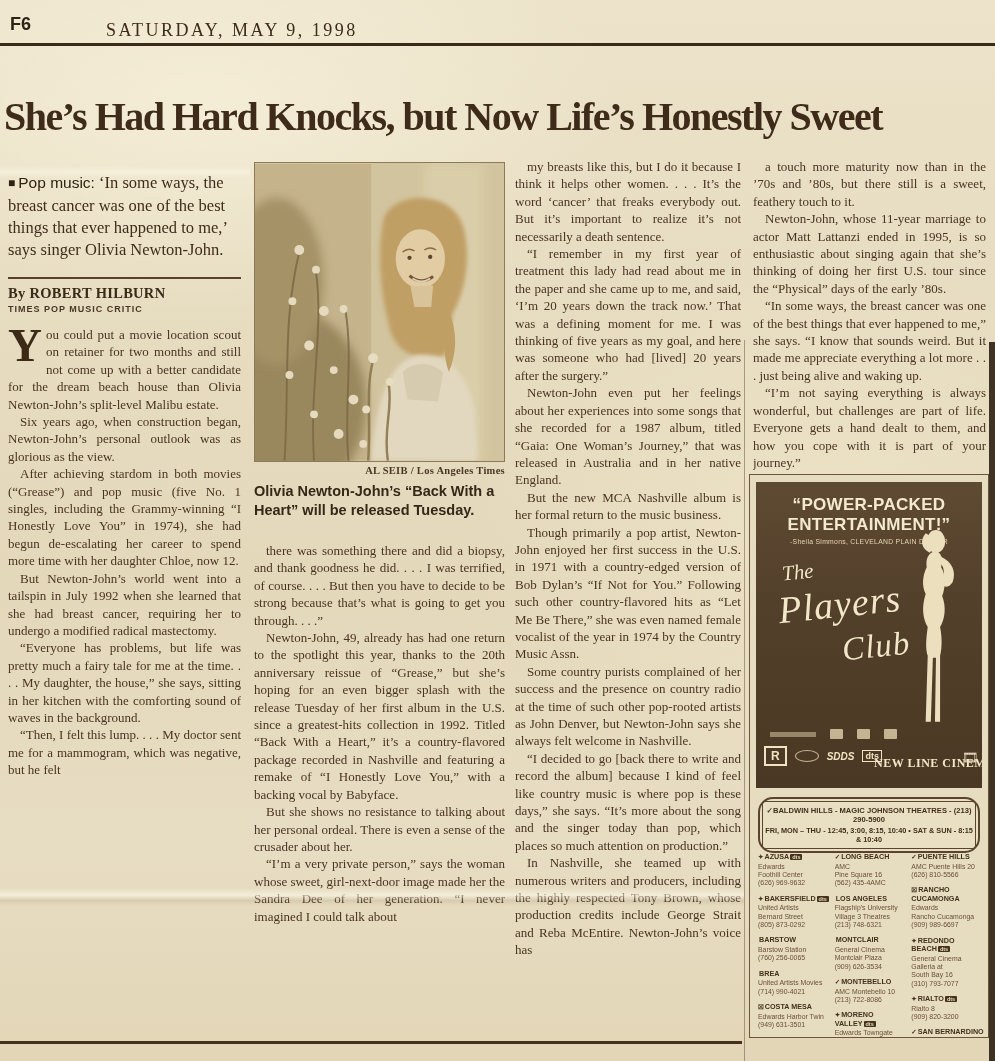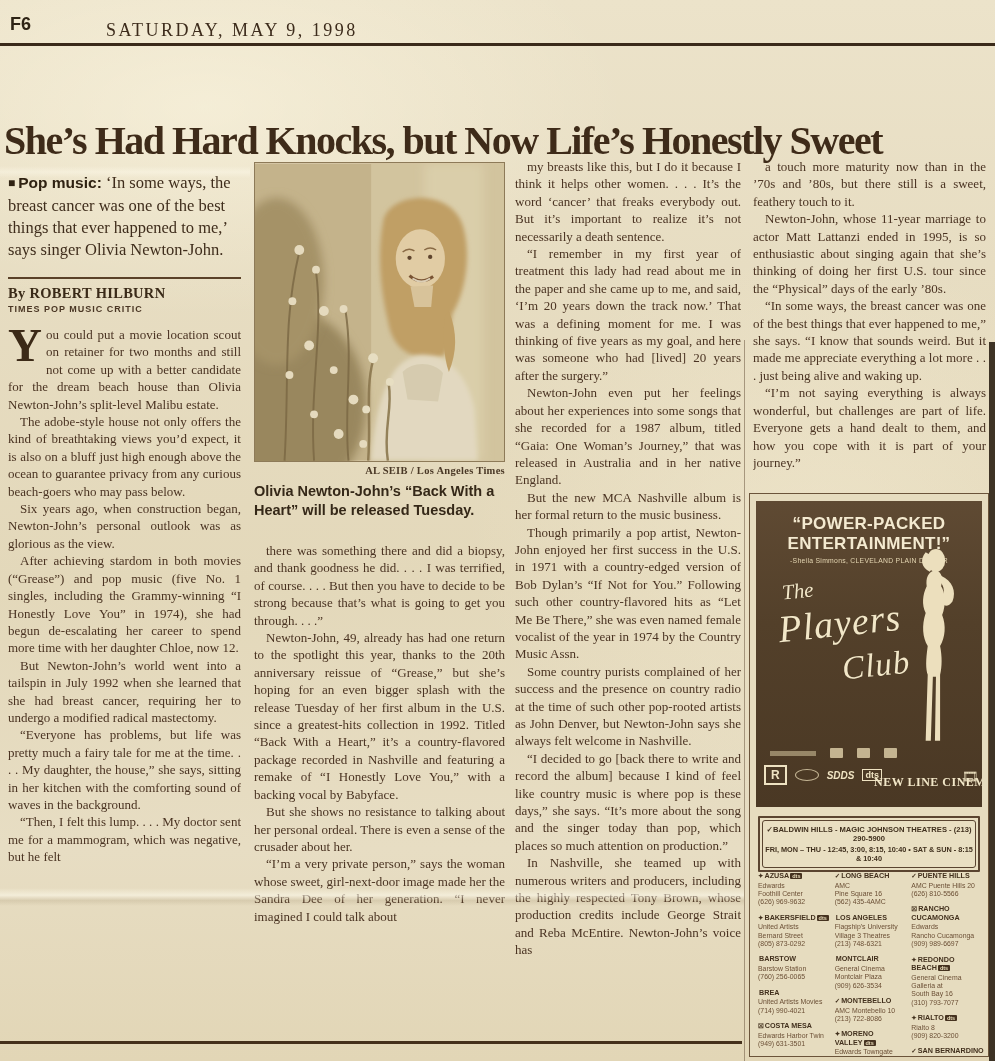--- a/index.html
+++ b/index.html
@@ -11,72 +11,72 @@
       radial-gradient(ellipse 500px 400px at 80% 50%, rgba(250,242,218,.35), rgba(250,242,218,0) 70%),
       linear-gradient(180deg,#ece3ca 0%,#e7ddc2 25%,#e3d8ba 55%,#e7ddc3 80%,#e2d6b6 100%);
     color:#4a3322;
     font-family:"Liberation Serif", serif;
     padding-left:24px;
   }
   
   .pagenum{position:absolute;left:10px;top:14px;font-family:"Liberation Sans",sans-serif;font-weight:bold;font-size:18px;color:#2e2315;}
   .issuedate{position:absolute;left:106px;top:20px;font-size:18px;letter-spacing:2.5px;color:#3d2c1c;}
   .header-rule{position:absolute;left:0;top:43px;width:995px;height:3px;background:#3a2a1a;}
-  .headline{position:absolute;left:4px;top:72px;width:989px;font-size:40px;font-weight:bold;color:#3e2b19;letter-spacing:-1.5px;white-space:nowrap;line-height:1.1;margin-top:47px;}
+  .headline{position:absolute;left:4px;top:48px;width:989px;font-size:40px;font-weight:bold;color:#3e2b19;letter-spacing:-1.5px;white-space:nowrap;line-height:1.1;margin-top:47px;}
   
   .col{position:absolute;overflow:hidden;margin-top:36px;}
   .body-text{font-size:13px;line-height:17.4px;text-align:justify;color:#4a3322;}
   .body-text p{margin:0;text-indent:12px;}
   .body-text p.noindent{text-indent:0;}
   #col1{left:8px;top:126px;width:233px;height:913px;}
   #col2{left:254px;top:126px;width:251px;height:913px;}
   #col3{left:515px;top:122px;width:226px;height:916px;}
   #col4text{left:753px;top:122px;width:233px;height:372px;}
   
   .intro{font-size:16.5px;line-height:22px;color:#3f2d1c;text-align:left;margin-top:10px;}
-  .kicker{font-family:"Liberation Sans",sans-serif;font-weight:bold;font-size:15.5px;color:#2f2212;}
+  .kicker{font-family:"Liberation Sans",sans-serif;font-weight:normal;font-size:15.5px;color:#2f2212;}
   .bullet{font-size:12px;position:relative;top:-1px;margin-right:3px;}
   .byline-rule{border:none;border-top:2px solid #5a4128;margin:16px 0 6px 0;}
   .byline{font-size:14.5px;font-weight:bold;color:#3a2a18;letter-spacing:.3px;}
   .byline-title{font-family:"Liberation Sans",sans-serif;font-weight:bold;font-size:9px;letter-spacing:1px;color:#4a3624;margin-top:2px;margin-bottom:12px;}
   .dropcap{float:left;font-size:47px;line-height:38px;font-weight:bold;color:#3c2a17;padding-right:4px;}
   
   .photo-wrap{width:251px;font-weight:bold;}
   .photo-svg{display:block;width:251px;height:300px;border:1px solid #8d7a58;box-sizing:border-box;}
   .credit{font-size:10.5px;text-align:right;color:#4a3826;margin-top:3px;letter-spacing:.3px;}
   .caption{font-family:"Liberation Sans",sans-serif;font-size:14.5px;line-height:19px;color:#352818;margin-top:6px;margin-bottom:22px;}
   
   .vrule{position:absolute;left:744px;top:340px;width:1px;height:721px;background:rgba(84,62,40,.45);}
   .bottom-rule{position:absolute;left:0;top:1041px;width:742px;height:3px;background:#44301b;}
   .edge-strip{position:absolute;left:989px;top:342px;width:6px;height:719px;background:#2b2014;opacity:.9;}
   .crease{position:absolute;left:0;top:888px;width:744px;height:18px;background:linear-gradient(180deg,rgba(255,252,238,0),rgba(255,252,238,.55) 40%,rgba(150,130,95,.18) 70%,rgba(255,252,238,0));pointer-events:none;}
   .crease2{position:absolute;left:0;top:166px;width:250px;height:12px;background:linear-gradient(180deg,rgba(255,252,238,0),rgba(255,252,238,.4),rgba(255,252,238,0));pointer-events:none;}
   
-  .ad{position:absolute;left:749px;top:493px;width:240px;height:564px;border:1px solid #6b543a;background:#e6dcbf;box-sizing:border-box;overflow:hidden;}
+  .ad{position:absolute;left:749px;top:474px;width:240px;height:564px;border:1px solid #6b543a;background:#e6dcbf;box-sizing:border-box;overflow:hidden;}
   .ad-dark{position:absolute;left:6px;top:7px;width:226px;height:306px;background:linear-gradient(180deg,#5f4a33 0%,#53402a 40%,#4a3824 100%);color:#efe3c2;overflow:hidden;}
   .ad-quote{font-family:"Liberation Sans",sans-serif;font-weight:bold;font-size:17px;letter-spacing:.3px;text-align:center;color:#f4ead0;line-height:20px;margin-top:13px;}
   .ad-attr{font-family:"Liberation Sans",sans-serif;font-size:6.8px;text-align:center;color:#e4d6b2;margin-top:3px;letter-spacing:.3px;}
   .script{position:absolute;font-style:italic;color:#f2e7c8;font-family:"Liberation Serif",serif;transform:rotate(-6deg);text-shadow:0 0 1px rgba(0,0,0,.3);}
   .script-the{left:26px;top:78px;font-size:21px;}
   .script-players{left:22px;top:100px;font-size:38px;letter-spacing:1px;}
   .script-club{left:86px;top:146px;font-size:33px;letter-spacing:1px;}
   .sil{position:absolute;right:8px;top:46px;width:74px;height:206px;}
   .minilogos{position:absolute;left:14px;top:246px;width:200px;height:12px;display:flex;gap:14px;align-items:center;}
   .minibox{width:13px;height:10px;background:#d9caa4;opacity:.85;border-radius:1px;}
   .minibar{width:46px;height:5px;background:#c9b astonishing;}
   .minibar{width:46px;height:5px;background:#c9ba94;opacity:.6;}
   .logorow{position:absolute;left:8px;top:264px;width:210px;display:flex;align-items:center;gap:8px;}
   .rbox{border:2px solid #efe3c2;font-family:"Liberation Sans",sans-serif;font-weight:bold;font-size:12px;padding:1px 5px;color:#efe3c2;}
   .oval{width:22px;height:10px;border:1.5px solid #e4d6b2;border-radius:50%;opacity:.8;}
   .sdds{font-style:italic;font-weight:bold;font-family:"Liberation Sans",sans-serif;font-size:10px;color:#efe3c2;}
   .dtslogo{font-family:"Liberation Sans",sans-serif;font-weight:bold;font-size:9px;color:#efe3c2;border:1px solid #efe3c2;padding:0 2px;}
   .studio{position:absolute;left:118px;top:274px;font-family:"Liberation Serif",serif;font-weight:bold;font-size:12px;letter-spacing:.5px;color:#f2e7c8;white-space:nowrap;}
   .studio-glyph{position:absolute;left:206px;top:268px;font-size:13px;color:#efe3c2;}
   
-  .showbox-outer{position:absolute;left:8px;top:322px;width:222px;border:2px solid #5a4430;border-radius:1px;padding:2px;background:#e9dfc2;box-sizing:border-box;}
+  .showbox-outer{position:absolute;left:8px;top:322px;width:222px;border:2px solid #5a4430;border-radius:15px;padding:2px;background:#e9dfc2;box-sizing:border-box;}
   .showbox-inner{border:1px solid #5a4430;border-radius:3px;padding:4px 2px;text-align:center;}
   .venue-line{font-family:"Liberation Sans",sans-serif;font-weight:bold;font-size:7.6px;color:#40301e;}
   .times-line{font-family:"Liberation Sans",sans-serif;font-weight:bold;font-size:7.3px;color:#40301e;margin-top:2px;}
   
   .theaters{position:absolute;left:8px;top:378px;width:226px;display:flex;gap:4px;}
   .tcol{width:74px;overflow:hidden;}
   .theater{margin-bottom:7px;}
   .t-name{font-family:"Liberation Sans",sans-serif;font-weight:bold;font-size:7.2px;color:#42301d;line-height:8.5px;}
   .t-marker{margin-right:1px;font-size:6.5px;}
   .dts-tag{background:#45321f;color:#ead;color:#ecdfbd;font-size:5.5px;padding:0 2px;margin-left:1px;border-radius:1px;}
@@ -97,21 +97,20 @@
     <div class="intro">
       <span class="kicker"><span class="bullet">■</span><span>Pop music:</span></span>
       <span>‘In some ways, the breast cancer was one of the best things that ever happened to me,’ says singer Olivia Newton-John.</span>
     </div>
     <hr class="byline-rule">
     <div class="byline">By ROBERT HILBURN</div>
     <div class="byline-title">TIMES POP MUSIC CRITIC</div>
     <div class="body-text">
       <p class="noindent"><span class="dropcap">Y</span><span>ou could put a movie location scout on retainer for two months and still not come up with a better candidate for the dream beach house than Olivia Newton-John’s split-level Malibu estate.</span></p>
       <div>
-          <p>The adobe-style house not only offers the kind of breathtaking views you’d expect, it is also on a bluff just high enough above the ocean to guarantee privacy from any curious beach-goers who may pass below.</p>
           <p>Six years ago, when construction began, Newton-John’s personal outlook was as glorious as the view.</p>
           <p>After achieving stardom in both movies (“Grease”) and pop music (five No. 1 singles, including the Grammy-winning “I Honestly Love You” in 1974), she had begun de-escalating her career to spend more time with her daughter Chloe, now 12.</p>
           <p>But Newton-John’s world went into a tailspin in July 1992 when she learned that she had breast cancer, requiring her to undergo a modified radical mastectomy.</p>
           <p>“Everyone has problems, but life was pretty much a fairy tale for me at the time. . . . My daughter, the house,” she says, sitting in her kitchen with the comforting sound of waves in the background.</p>
           <p>“Then, I felt this lump. . . . My doctor sent me for a mammogram, which was negative, but he felt</p>
         </div>
     </div>
   </div>
 
   <div class="col" id="col2">

